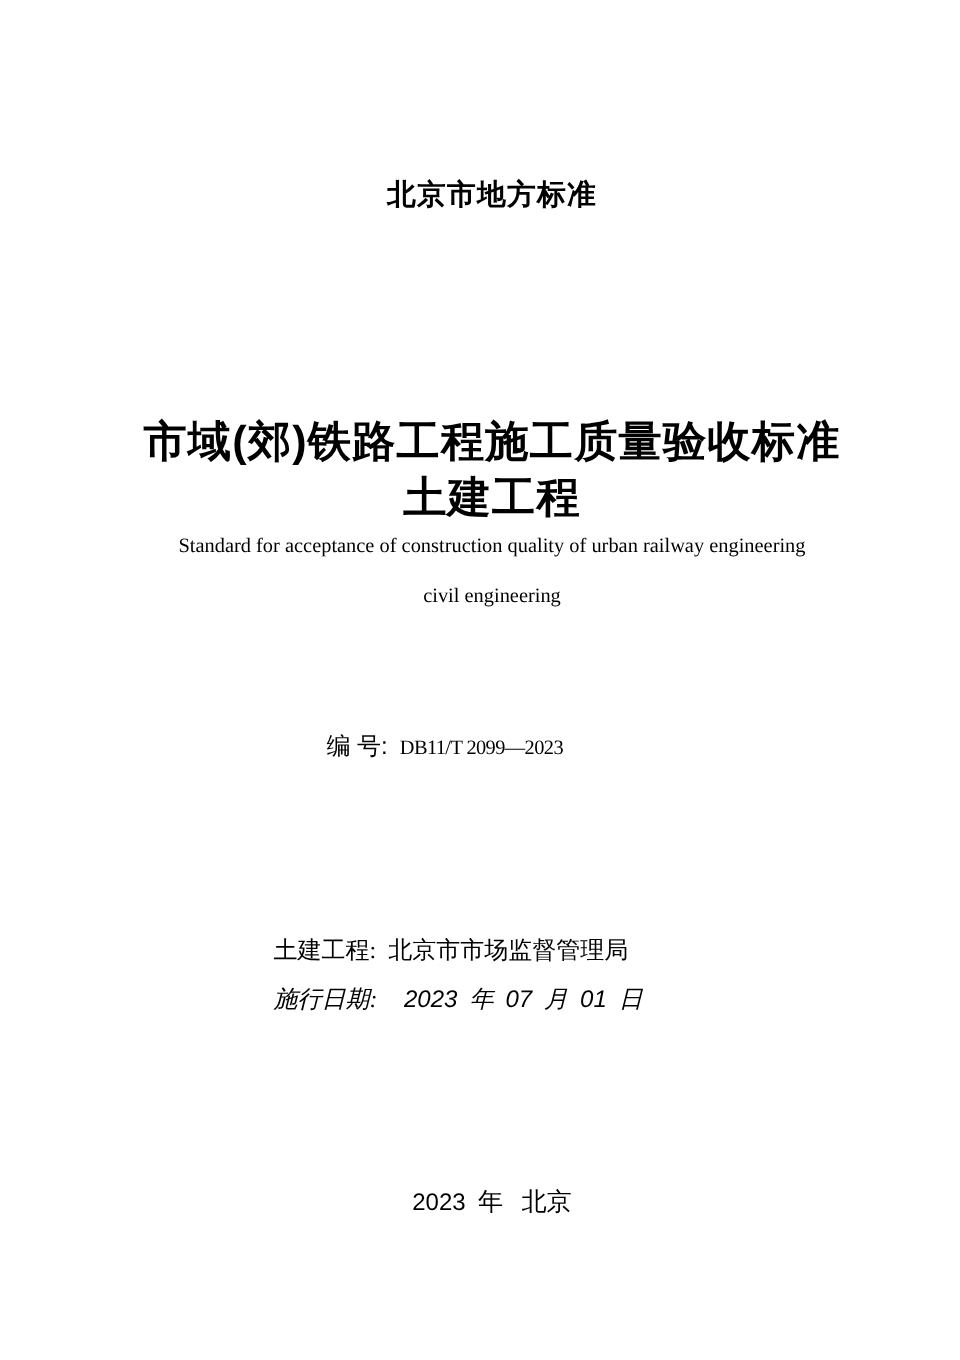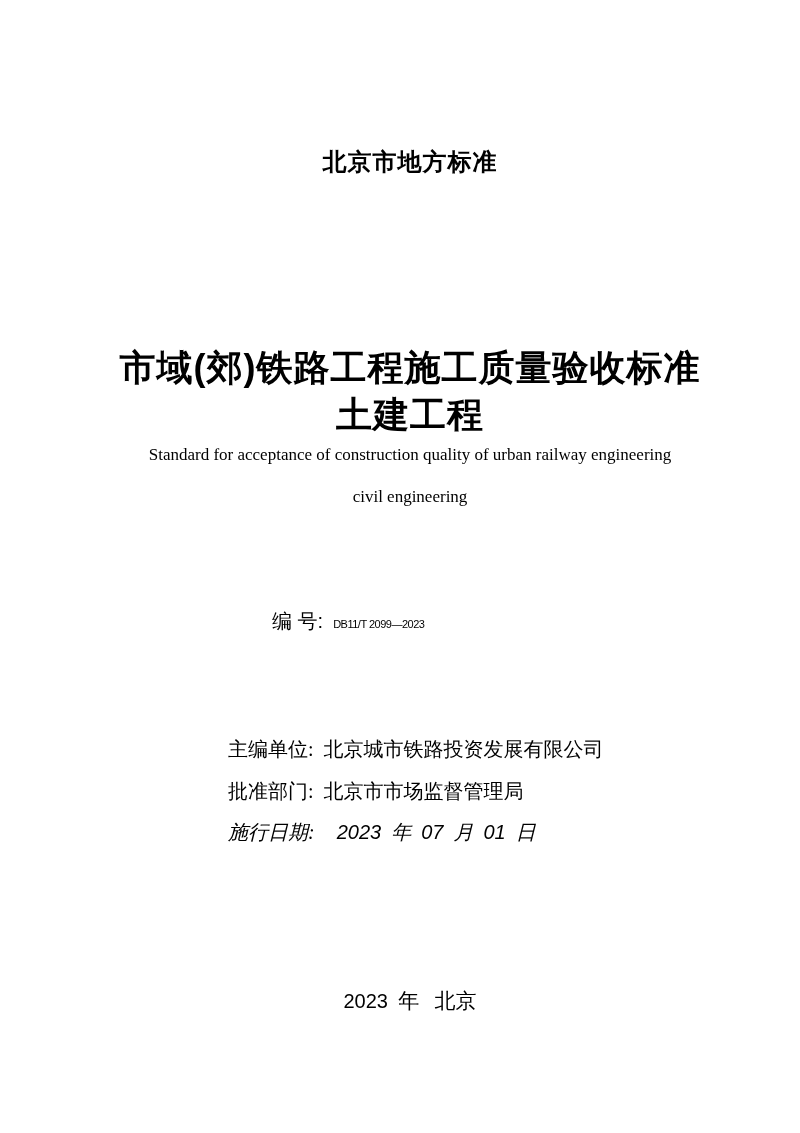--- a/index.html
+++ b/index.html
@@ -50,22 +50,22 @@
     left: 272px;
     top: 608px;
     white-space: nowrap;
   }
   .code-label {
     font-family: "Liberation Sans", sans-serif;
     font-weight: normal;
     font-size: 20px;
   }
   .code-value {
-    font-family: Liberation Sans, sans-serif;
-    font-size: 11px;
+    font-family: Liberation Serif, serif;
+    font-size: 17px;
     letter-spacing: -0.5px;
     margin-left: 6px;
   }
   .info-row {
     position: absolute;
     left: 228px;
     font-family: "Liberation Serif", serif;
     font-size: 20px;
     white-space: nowrap;
   }
@@ -101,27 +101,23 @@
 
   <div class="centered en en1">Standard for acceptance of construction quality of urban railway engineering</div>
 
   <div class="centered en en2">civil engineering</div>
 
   <div class="code-row">
     <span class="code-label">编 号:</span>
     <span class="code-value">DB11/T 2099—2023</span>
   </div>
 
-  <div class="info-row row-publisher">
-    <span class="info-label">主编单位:</span>
-    <span class="info-value">北京城市铁路投资发展有限公司</span>
-  </div>
 
   <div class="info-row row-approver">
-    <span class="info-label">批准部门:</span>
+    <span class="info-label">土建工程:</span>
     <span class="info-value">北京市市场监督管理局</span>
   </div>
 
   <div class="info-row row-date">
     <span class="info-label">施行日期:</span>
     <span class="info-value date-value">
       <span class="num">2023</span>
       <span class="unit">年</span>
       <span class="num">07</span>
       <span class="unit">月</span>

